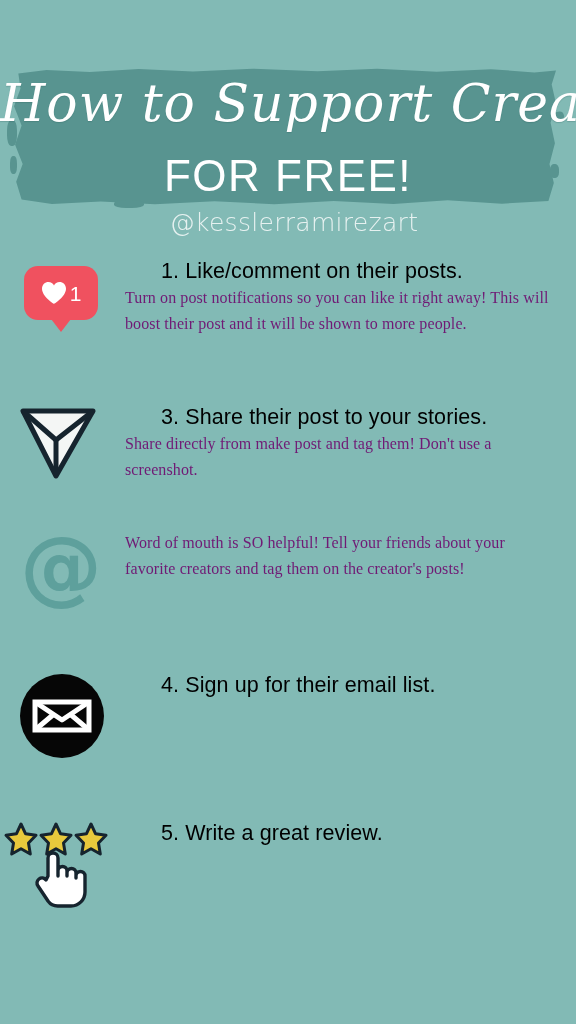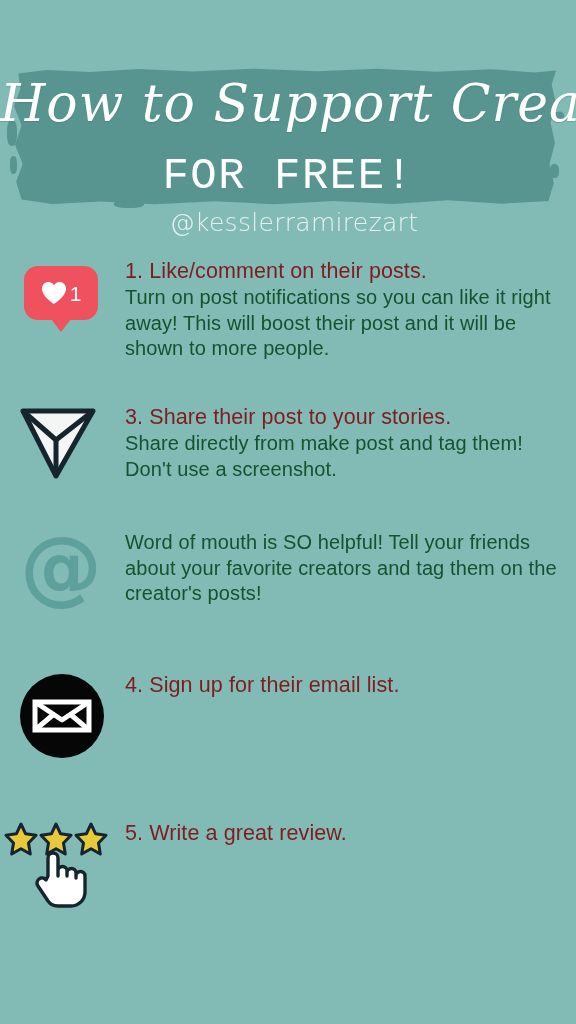--- a/index.html
+++ b/index.html
@@ -69,21 +69,21 @@
     letter-spacing: 1px;
     white-space: nowrap;
     text-shadow: 0 1px 1px rgba(40,90,88,0.25);
   }
   .title-block {
     position: absolute;
     left: 0; right: 0;
     top: 152px;
     text-align: center;
     color: #ffffff;
-    font-family: Liberation Mono, monospace;
+    font-family: Liberation Sans, sans-serif;
     font-weight: 400;
     font-size: 44px;
     line-height: 48px;
     letter-spacing: 1.5px;
     white-space: nowrap;
   }
   .handle {
     position: absolute;
     left: 12px; right: 0;
     top: 208px;
@@ -110,33 +110,34 @@
     width: 92px;
     height: 92px;
   }
   .tip-text {
     position: absolute;
     left: 125px;
     width: 432px;
     top: 0;
   }
   .tip-head {
-    color: #7f1d1d;
+    color: #000000;
     font-family: "Liberation Sans", sans-serif;
     font-weight: 400;
     font-size: 21.5px;
     line-height: 27px;
     letter-spacing: 0.1px;
     white-space: nowrap;
+    margin-left: 36px;
   }
   .tip-body {
-    color: #14532d;
-    font-family: Liberation Sans, sans-serif;
+    color: #701a75;
+    font-family: Liberation Serif, serif;
     font-weight: 300;
-    font-size: 20px;
+    font-size: 16px;
     line-height: 25.5px;
     letter-spacing: 0.1px;
   }
 
   
   .bubble-wrap { position: relative; width: 92px; height: 92px; }
   .bubble {
     position: absolute;
     left: 6px; top: 8px;
     width: 74px; height: 54px;

